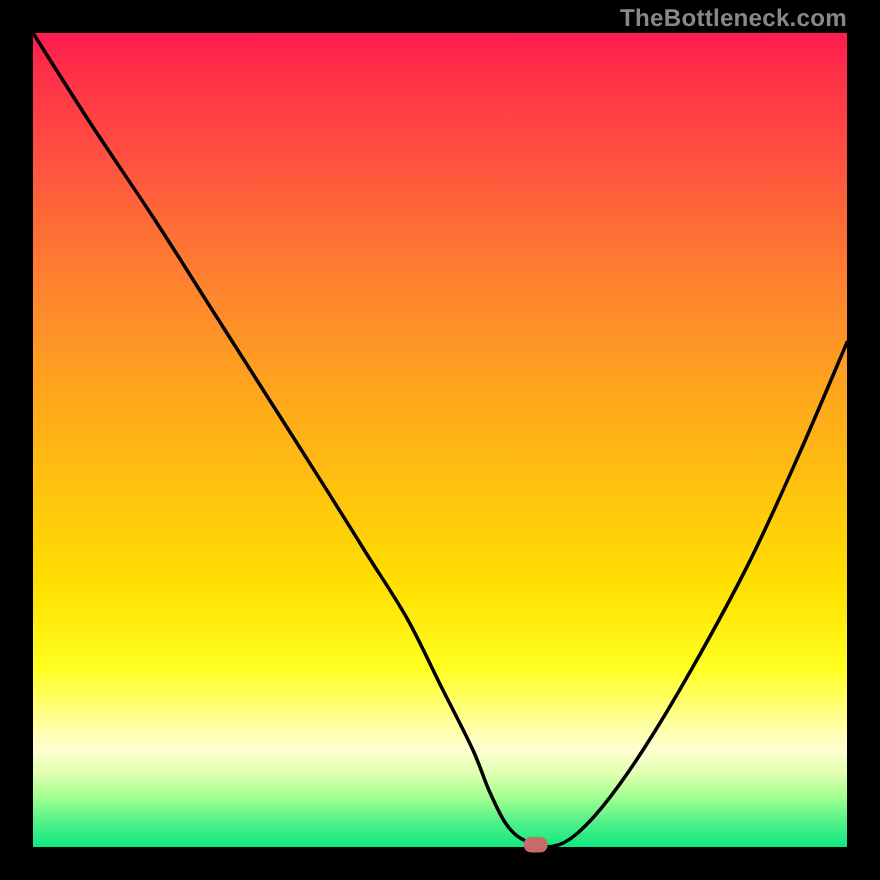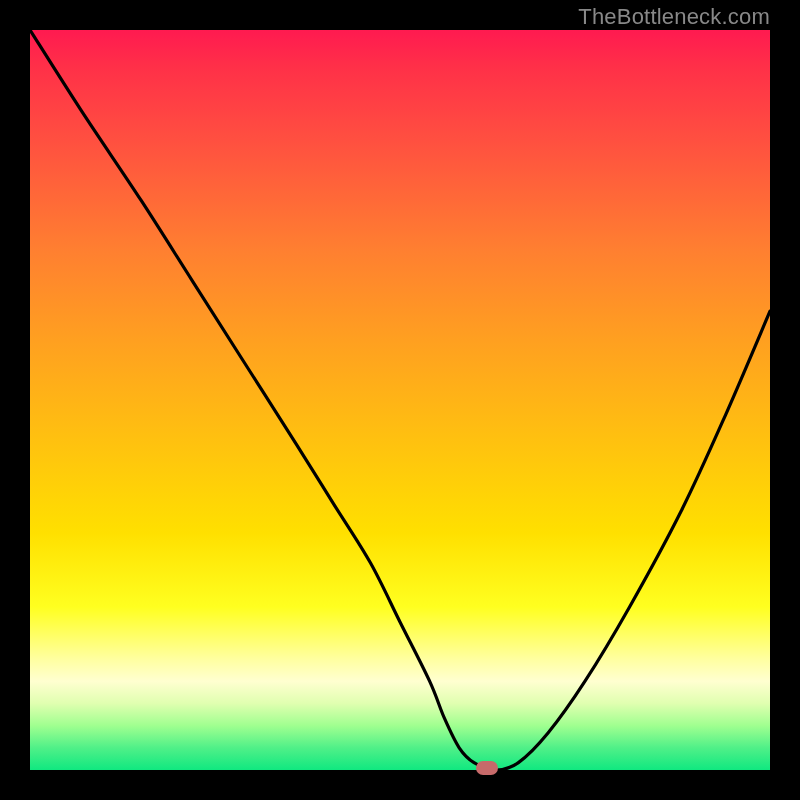--- a/index.html
+++ b/index.html
@@ -41,21 +41,21 @@
       #50f088 97%,
       #10e880 100%
     );
   }
   .watermark {
     position: absolute;
     top: 4px;
     right: 30px;
     font-family: Arial, Helvetica, sans-serif;
     font-size: 22px;
-    font-weight: normal;
+    font-weight: bold;
     color: #888;
     letter-spacing: 0.2px;
   }
   svg.curve {
     position: absolute;
     top: 30px;
     left: 30px;
     width: 740px;
     height: 740px;
   }

